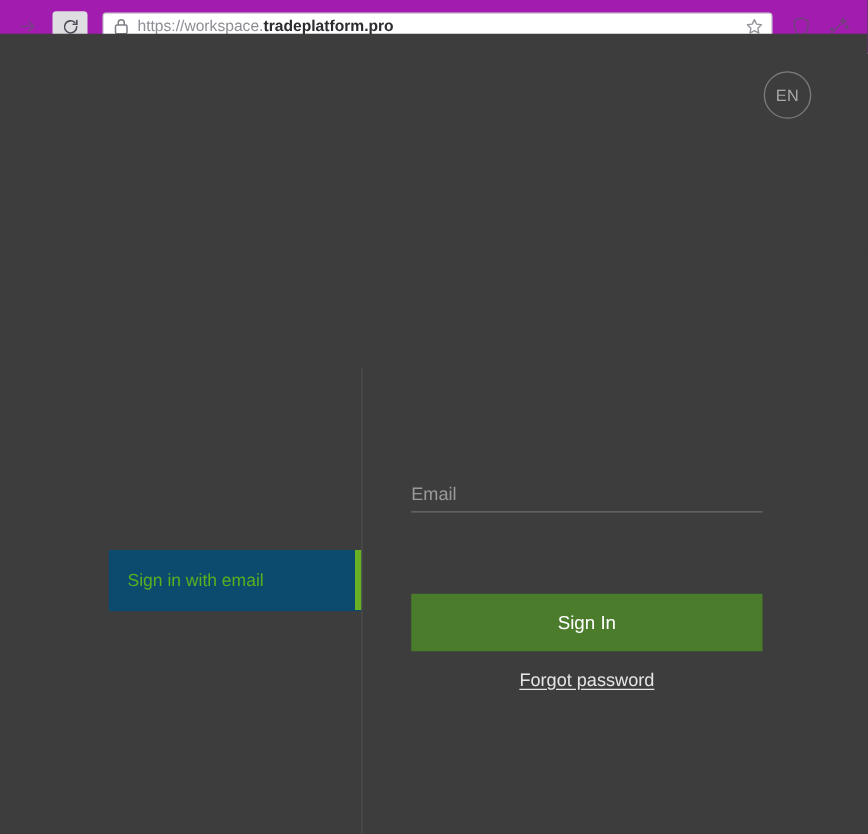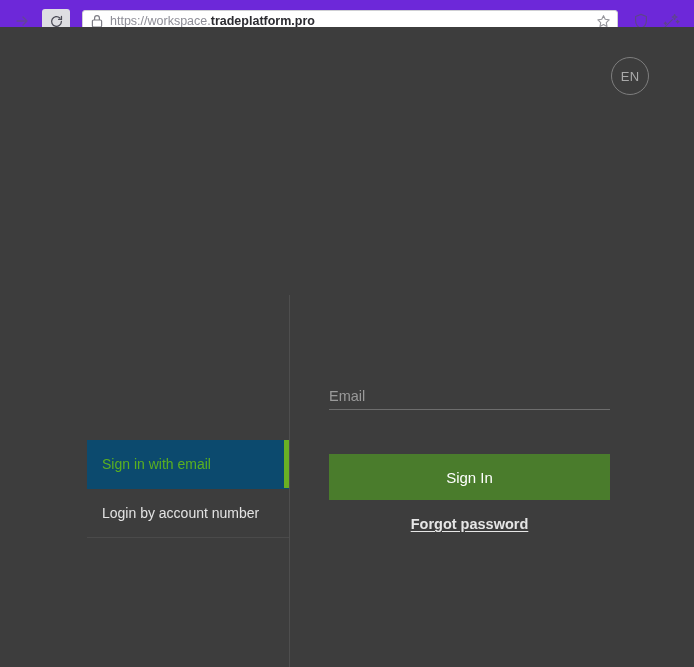--- a/index.html
+++ b/index.html
@@ -7,21 +7,21 @@
     width: 694px; height: 667px;
     font-family: "Liberation Sans", sans-serif;
     overflow: hidden;
     background: #3d3d3d;
   }
 
   
   .browser-chrome {
     position: absolute; top: 0; left: 0;
     width: 694px; height: 43px;
-    background: #6d28d9;
+    background: #a21caf;
     border-bottom: 1px solid #d8d8dc;
     display: flex; align-items: center;
   }
   .nav-btn {
     width: 28px; height: 24px;
     display: flex; align-items: center; justify-content: center;
     border-radius: 3px;
     flex: 0 0 auto;
   }
   .nav-btn.fwd { margin-left: 8px; opacity: .55; }
@@ -114,21 +114,21 @@
   
   .form {
     position: absolute;
     left: 329px; top: 355px;
     width: 281px;
   }
   .field {
     position: relative;
     height: 28px;
     border-bottom: 1px solid #6d6d6d;
-    margin-bottom: 44px;
+    margin-bottom: 65px;
     display: flex; align-items: flex-end;
   }
   .field .placeholder {
     color: #9a9a9a;
     font-size: 14.5px;
     padding-bottom: 5px;
     user-select: none;
   }
   .signin-btn {
     width: 281px; height: 46px;
@@ -142,21 +142,20 @@
   .forgot-wrap {
     width: 281px;
     display: flex; justify-content: center;
     margin-top: 16px;
   }
   .forgot-link {
     color: #e6e6e6;
     font-size: 14.5px;
     text-decoration: underline;
     text-underline-offset: 2px;
-    font-weight: bold;
   }
 </style>
 </head>
 <body>
 
 <div class="browser-chrome">
 
   <div class="nav-btn fwd">
     <svg width="16" height="16" viewBox="0 0 16 16" fill="none" stroke="#5b5b66" stroke-width="1.35" stroke-linecap="round" stroke-linejoin="round">
       <path d="M3 8h10M9 4l4 4-4 4"></path>
@@ -209,23 +208,20 @@
   </div>
 
   <div class="panel-divider"></div>
 
   <div class="menu">
 
     <div class="menu-item active">
       <span>Sign in with email</span>
     </div>
 
-    <div class="menu-item">
-      <span>Login by account number</span>
-    </div>
 
 
   </div>
 
   <div class="form">
 
     <div class="field">
       <span class="placeholder">Email</span>
     </div>
 

